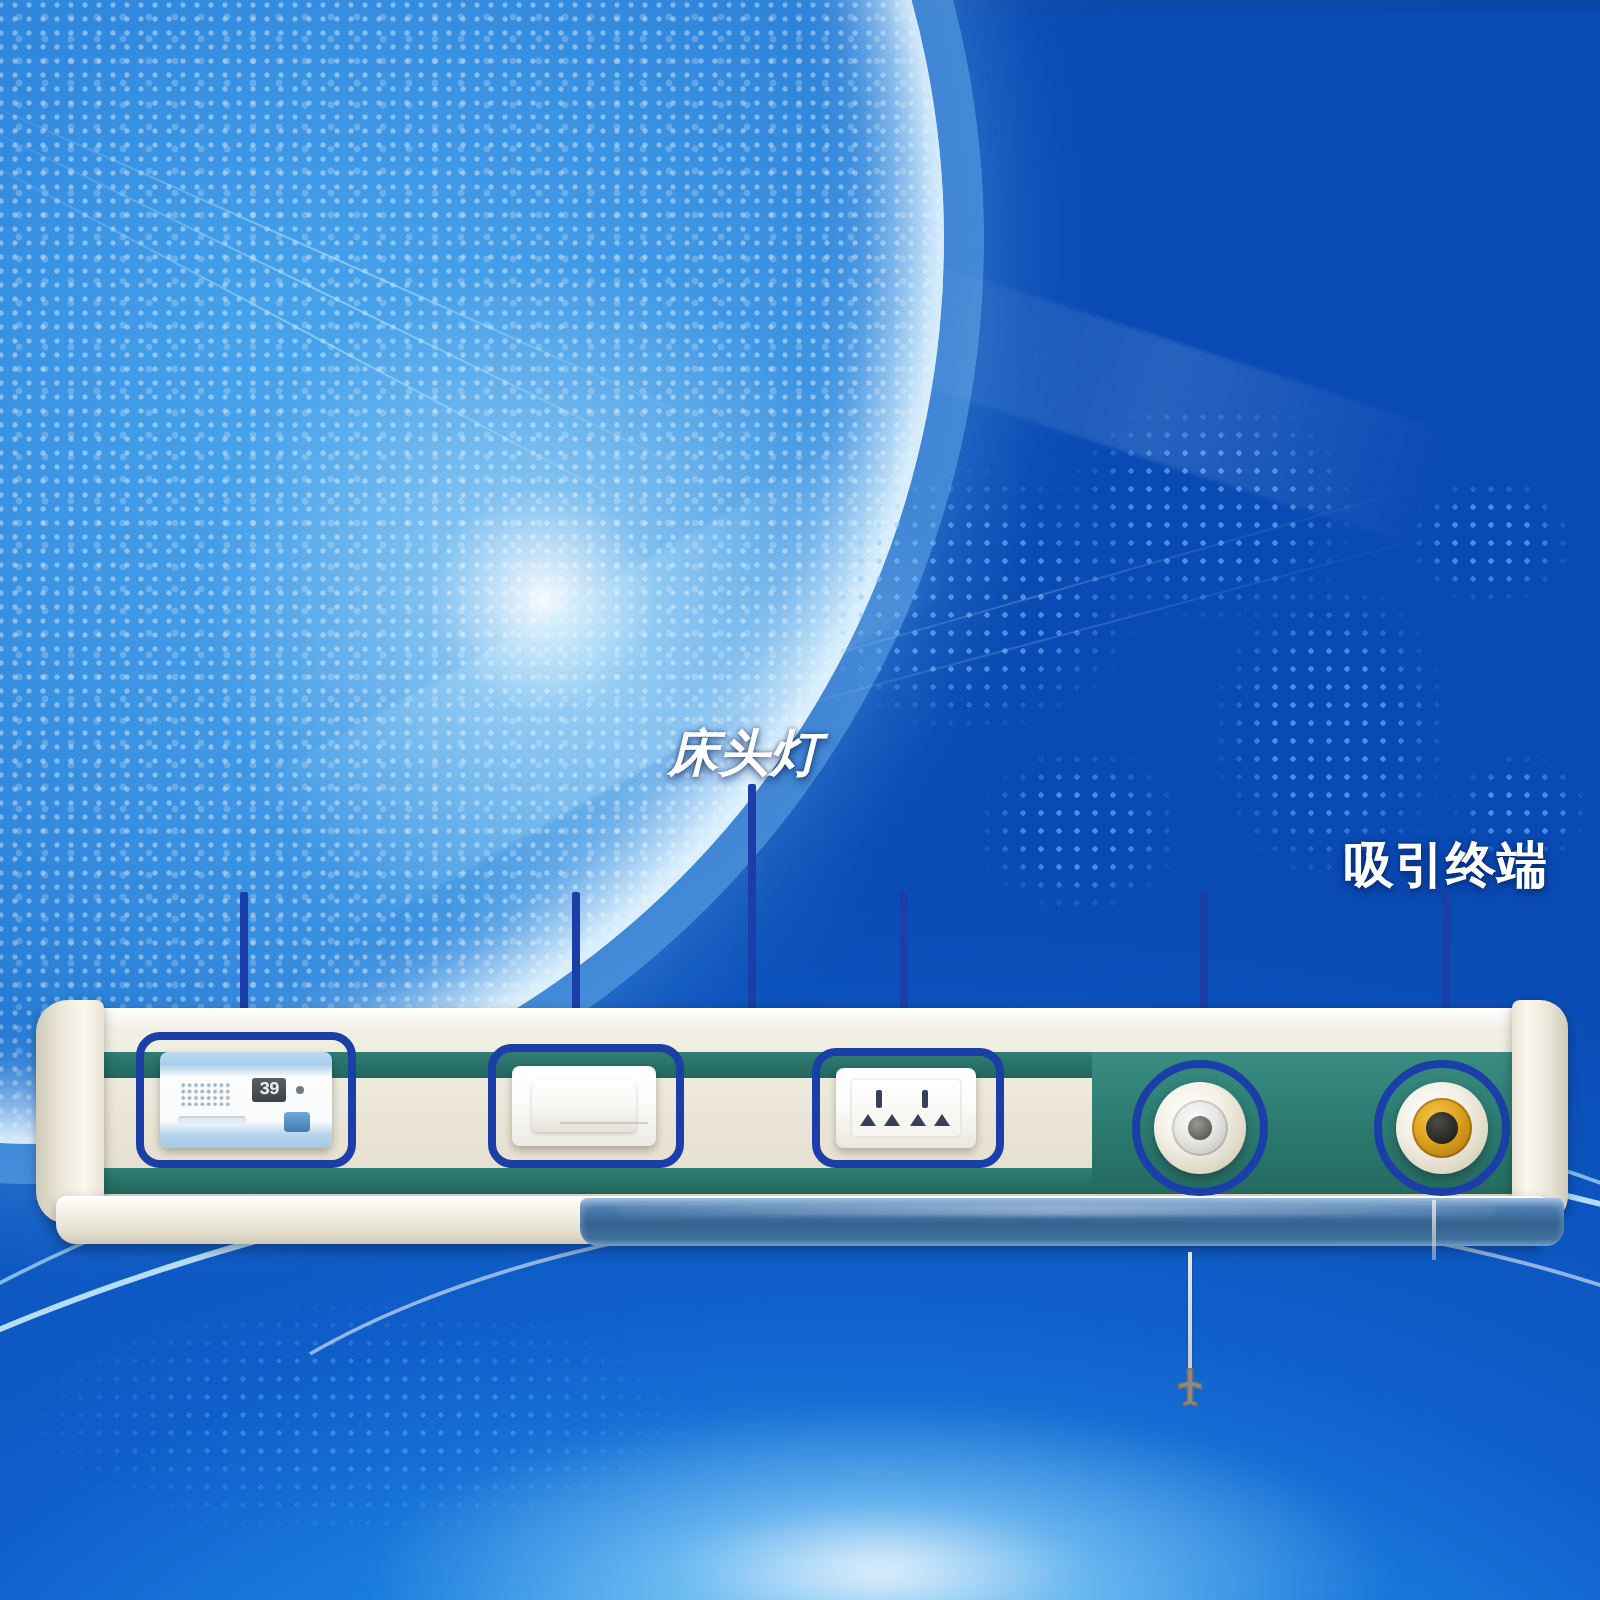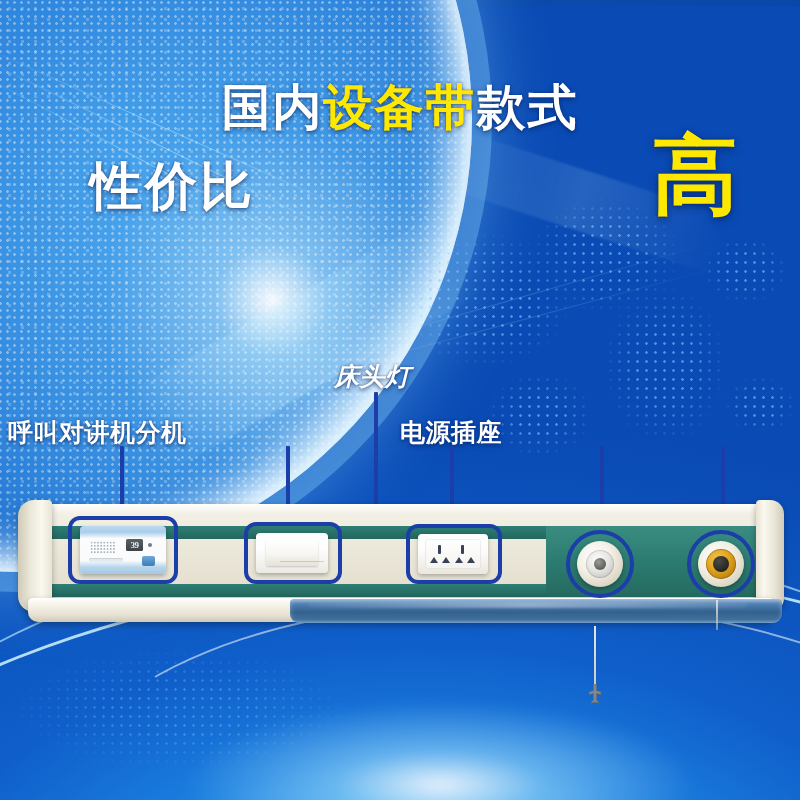--- a/index.html
+++ b/index.html
@@ -208,21 +208,21 @@
     background-image:radial-gradient(circle, #93a7b8 .8px, transparent 1.1px);
     background-size:3.2px 3.2px;
     opacity:.85;
   }
   .ic-display {
     position:absolute; left:46px; top:13px; width:17px; height:12px;
     background:linear-gradient(180deg,#5a5f63,#3d4246);
     border-radius:1.5px;
     color:#e8eef2; font-size:9px; font-weight:bold;
     text-align:center; line-height:12px; letter-spacing:-.5px;
-    font-family:Liberation Serif, serif;
+    font-family:Liberation Mono, monospace;
   }
   .ic-led {
     position:absolute; left:68px; top:17px; width:4px; height:4px;
     border-radius:50%; background:#6f7c86;
   }
   .ic-btn {
     position:absolute; left:62px; top:30px; width:13px; height:10px;
     background:linear-gradient(180deg,#6fa8d8,#3f7cb6); border-radius:2px;
   }
   .ic-slot {
@@ -330,33 +330,23 @@
   <div class="streak" style="left:300px;  top:300px; width:420px; transform:rotate(-16deg); opacity:.4;"></div>
   <div class="streak" style="left:310px;  top:320px; width:420px; transform:rotate(-15deg); opacity:.35;"></div>
   <div class="beam" style="left:120px;  top:300px; width:360px; height:90px; transform:rotate(-30deg);"></div>
   <div class="beam" style="left:430px;  top:170px; width:300px; height:60px; transform:rotate(18deg); opacity:.5;"></div>
 
   <div class="arc arc-a"></div>
   <div class="arc arc-b"></div>
   <div class="arc arc-c"></div>
   <div class="arc-glow"></div>
 
-  <div class="headline">
-    <div class="hl-row1">
-      <span class="w">国内</span><span class="y">设备带</span><span class="w">款式</span>
-    </div>
-    <div class="hl-row2">
-      <span class="w">性价比</span>
-    </div>
-    <div class="hl-big w y">高</div>
-  </div>
-
-  <div class="callout" style="left:8px;   top:416px;">呼叫对讲机分机</div>
+
   <div class="callout" style="left:334px; top:360px;font-style:italic;">床头灯</div>
-  <div class="callout" style="left:400px; top:416px;">电源插座</div>
+  <div class="callout" style="left:672px; top:416px;">吸引终端</div>
 
   <div class="leader" style="left:120px; top:446px; height:82px;"></div>
   <div class="leader" style="left:286px; top:446px; height:88px;"></div>
   <div class="leader" style="left:374px; top:392px; height:208px;"></div>
   <div class="leader" style="left:450px; top:446px; height:90px;"></div>
   <div class="leader" style="left:600px; top:446px; height:96px;"></div>
   <div class="leader" style="left:721px; top:446px; height:96px;"></div>
 
   <div class="panel-wrap">
     <div class="panel-body">

